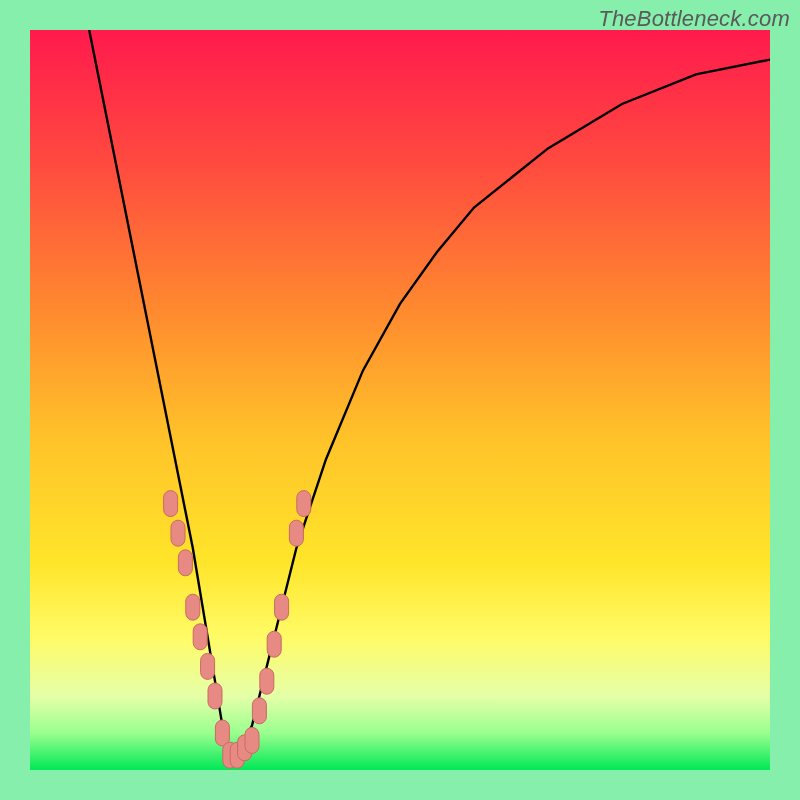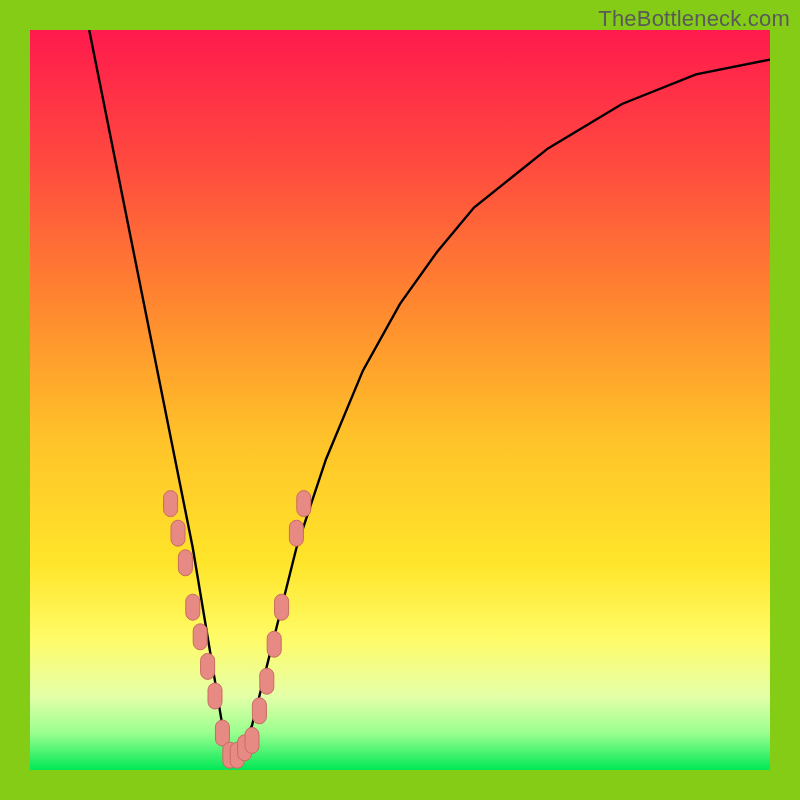--- a/index.html
+++ b/index.html
@@ -8,21 +8,22 @@
     width: 800px;
     height: 800px;
     overflow: hidden;
     background: #000;
     font-family: Arial, Helvetica, sans-serif;
   }
   .frame {
     position: relative;
     width: 800px;
     height: 800px;
-    background: #84cc16;
+    background: #86efac;
+    font-style: italic;
   }
   .plot {
     position: absolute;
     left: 30px;
     top: 30px;
     width: 740px;
     height: 740px;
     
   }
   .watermark {

